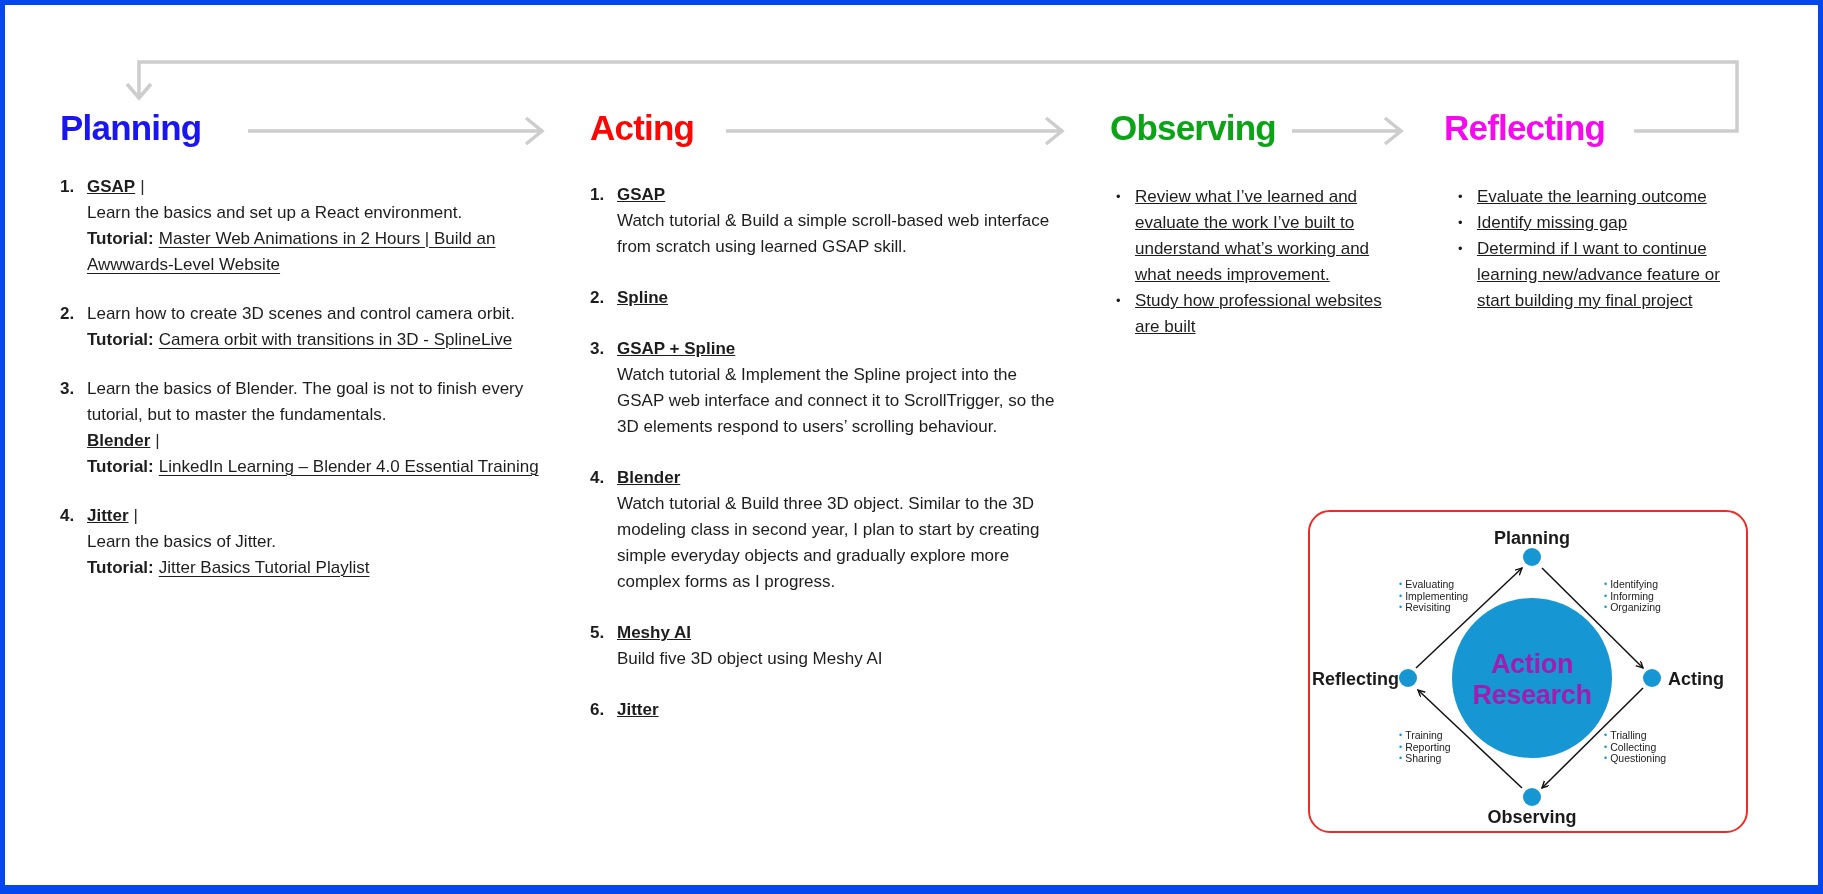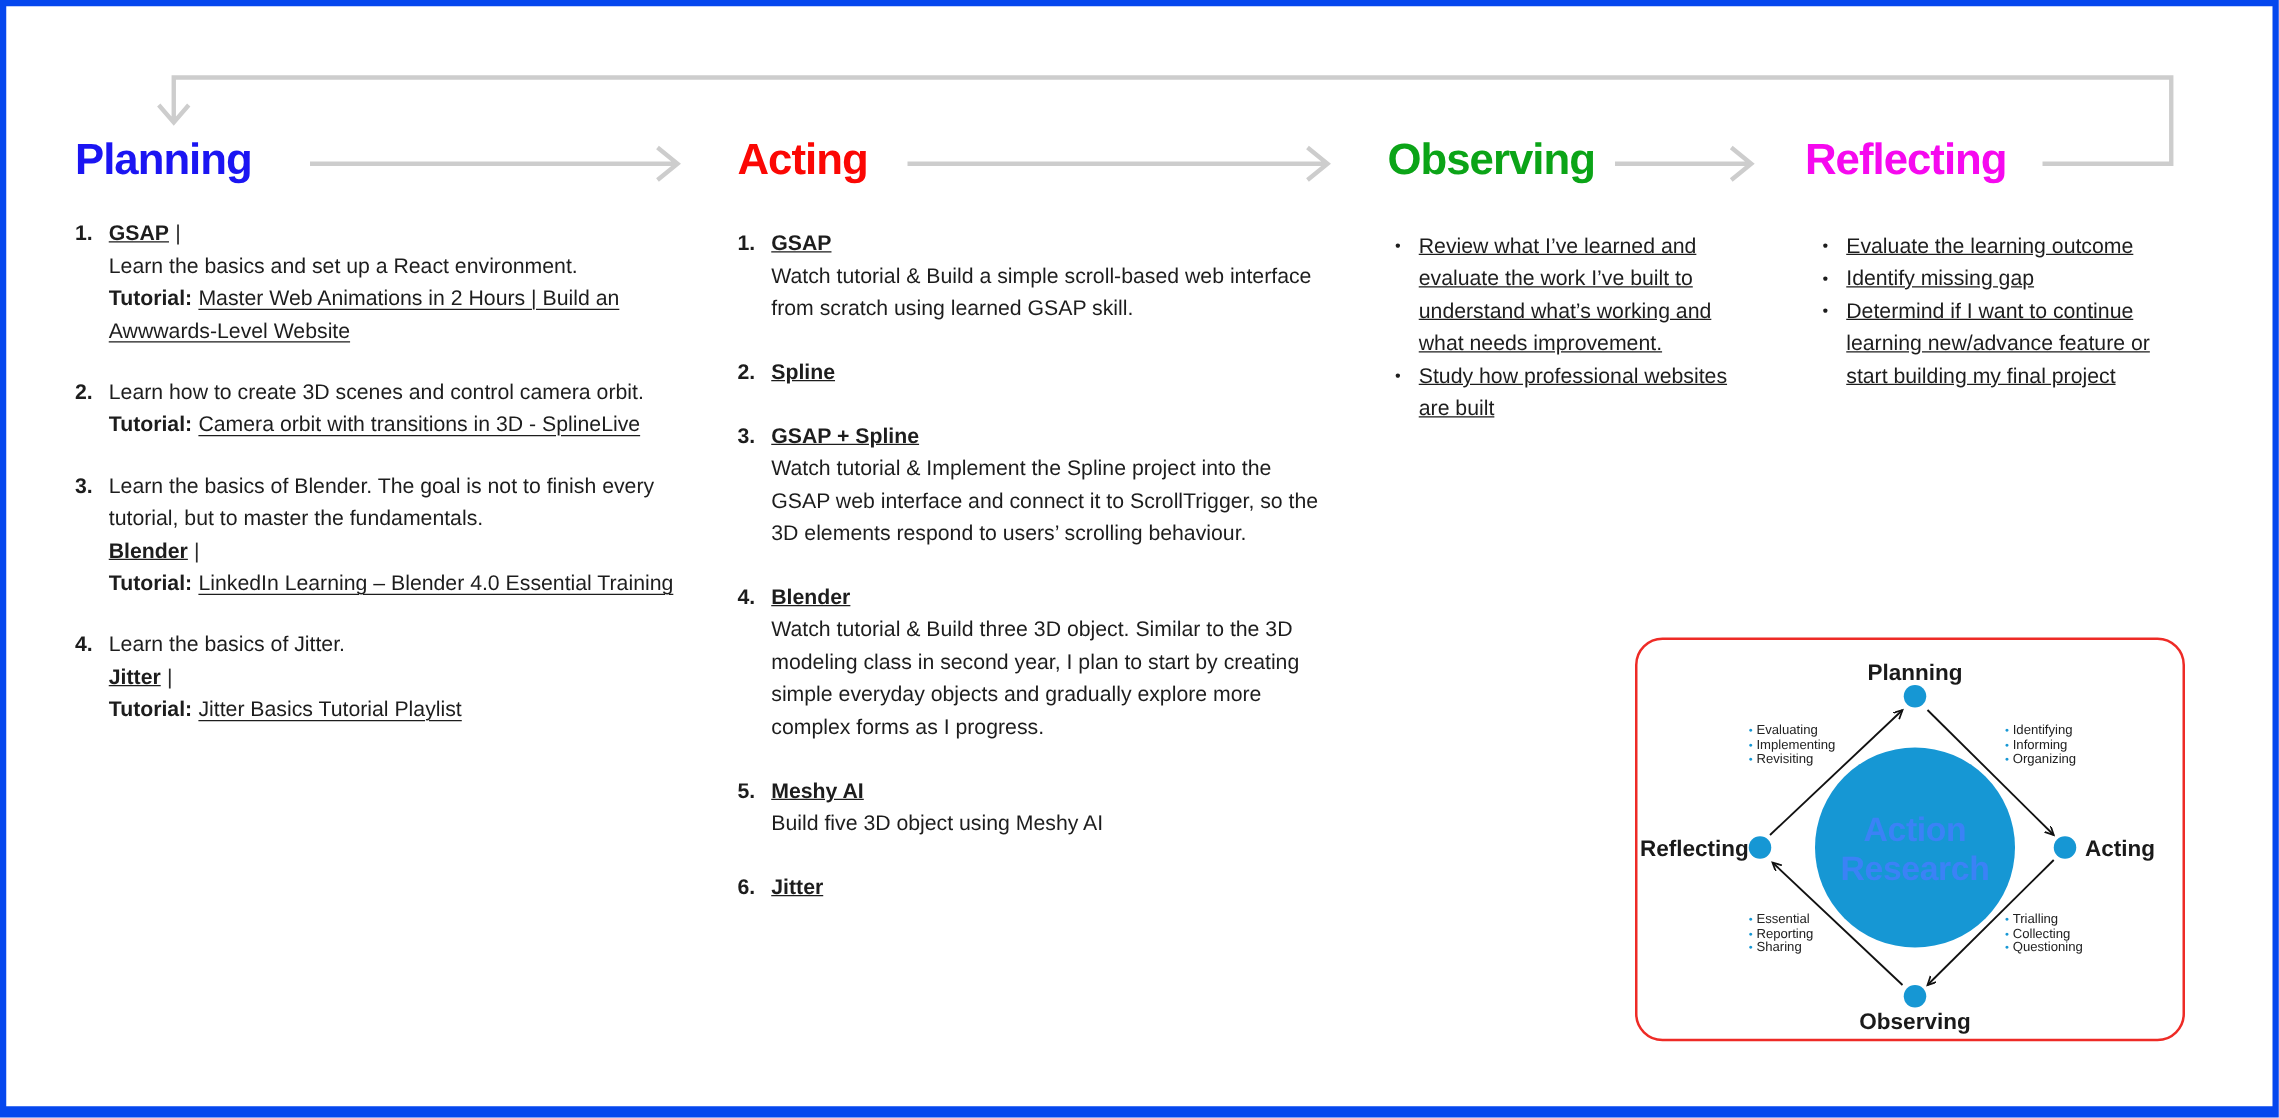--- a/index.html
+++ b/index.html
@@ -44,21 +44,21 @@
 
   .ar-diagram{position:absolute;left:1308px;top:510px;width:440px;height:323px;
     box-sizing:border-box;border:2px solid #ee2b26;border-radius:22px;background:#fff;z-index:2;margin:0;}
   .ar-svg{position:absolute;left:0;top:0;}
   .node-label{position:absolute;font-weight:700;font-size:18px;line-height:21px;color:#1a1a1a;}
   .nl-top{left:122px;top:16px;width:200px;text-align:center;}
   .nl-right{left:358px;top:157px;}
   .nl-bottom{left:122px;top:295px;width:200px;text-align:center;}
   .nl-left{left:2px;top:157px;width:84px;text-align:right;}
   .center-label{position:absolute;left:137px;top:137px;width:170px;text-align:center;
-    color:#3b82f6;font-weight:700;font-size:27px;line-height:31px;letter-spacing:-0.3px;}
+    color:#a21caf;font-weight:700;font-size:27px;line-height:31px;letter-spacing:-0.3px;}
   .quad{position:absolute;font-size:10.5px;line-height:11.5px;color:#222;}
   .q-tl{left:89px;top:67px;}
   .q-tr{left:294px;top:67px;}
   .q-bl{left:89px;top:218px;}
   .q-br{left:294px;top:218px;}
   .qrow{display:flex;}
   .qdot{flex:none;color:#1697d4;margin-right:3px;font-size:9px;line-height:11.5px;}
 </style>
 </head>
 <body>
@@ -99,22 +99,22 @@
       <span class="num">3.</span>
       <div class="ibody">
         <div>Learn the basics of Blender. The goal is not to finish every tutorial, but to master the fundamentals.</div>
         <div><span class="ttl">Blender</span><span class="pipe">|</span></div>
         <div class="tut"><b>Tutorial:</b><span class="link">LinkedIn Learning – Blender 4.0 Essential Training</span></div>
       </div>
     </div>
     <div class="item">
       <span class="num">4.</span>
       <div class="ibody">
+        <div><span class="ttl">Jitter</span><span class="pipe">|</span></div>
         <div>Learn the basics of Jitter.</div>
-        <div><span class="ttl">Jitter</span><span class="pipe">|</span></div>
         <div class="tut"><b>Tutorial:</b><span class="link">Jitter Basics Tutorial Playlist</span></div>
       </div>
     </div>
   </section>
 
   <section class="col col-acting">
     <div class="item">
       <span class="num">1.</span>
       <div class="ibody">
         <div class="ttl">GSAP</div>
@@ -238,21 +238,21 @@
           <span>Informing</span>
         </div>
       <div class="qrow">
           <span class="qdot">•</span>
           <span>Organizing</span>
         </div>
     </div>
     <div class="quad q-bl">
       <div class="qrow">
           <span class="qdot">•</span>
-          <span>Essential</span>
+          <span>Training</span>
         </div>
       <div class="qrow">
           <span class="qdot">•</span>
           <span>Reporting</span>
         </div>
       <div class="qrow">
           <span class="qdot">•</span>
           <span>Sharing</span>
         </div>
     </div>

